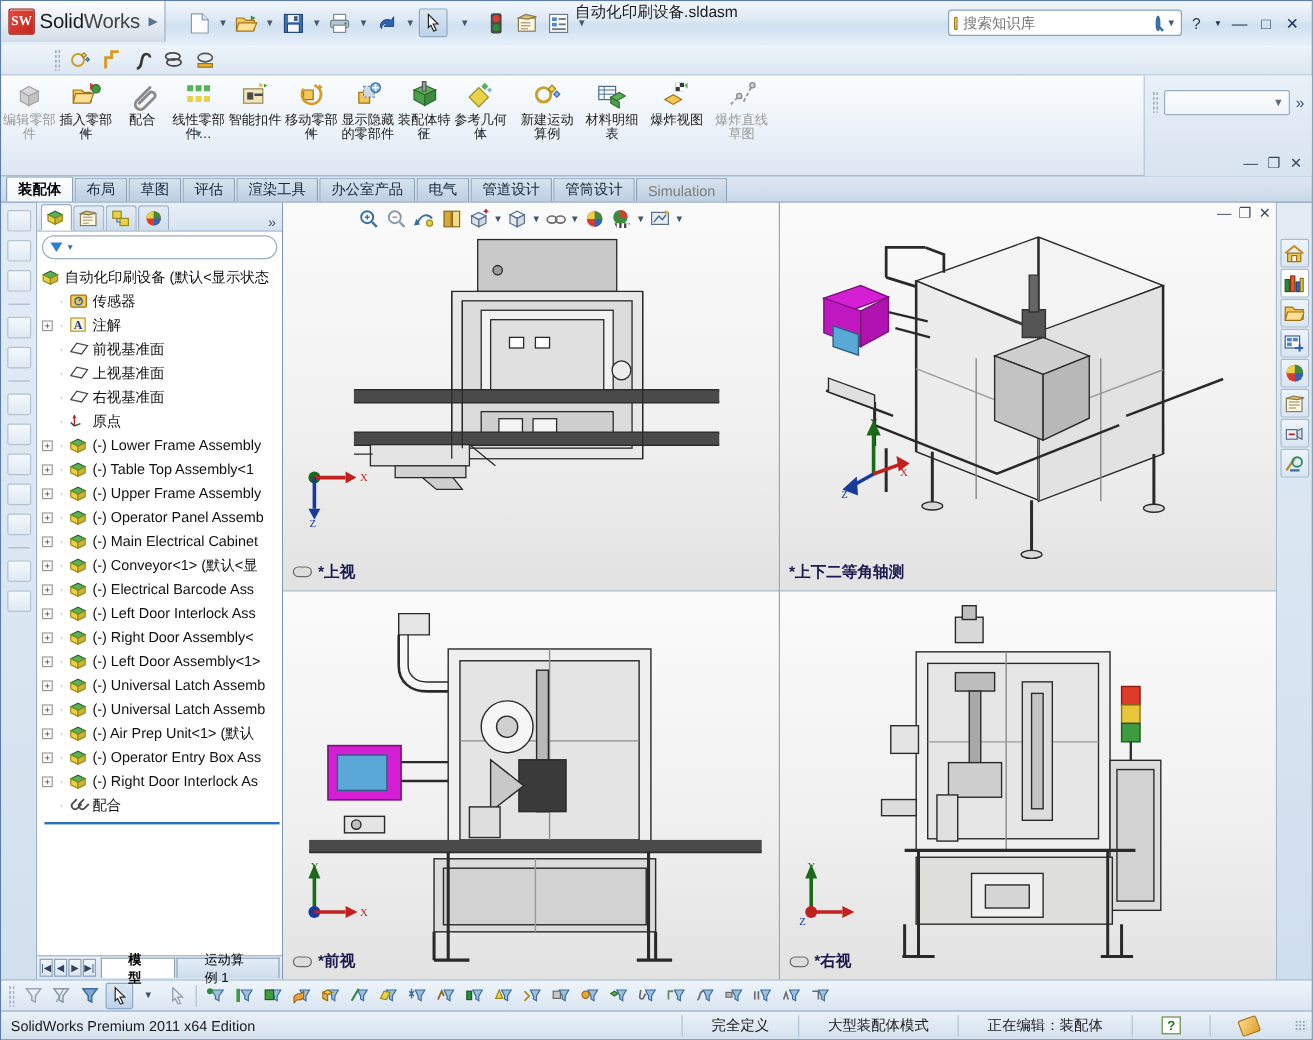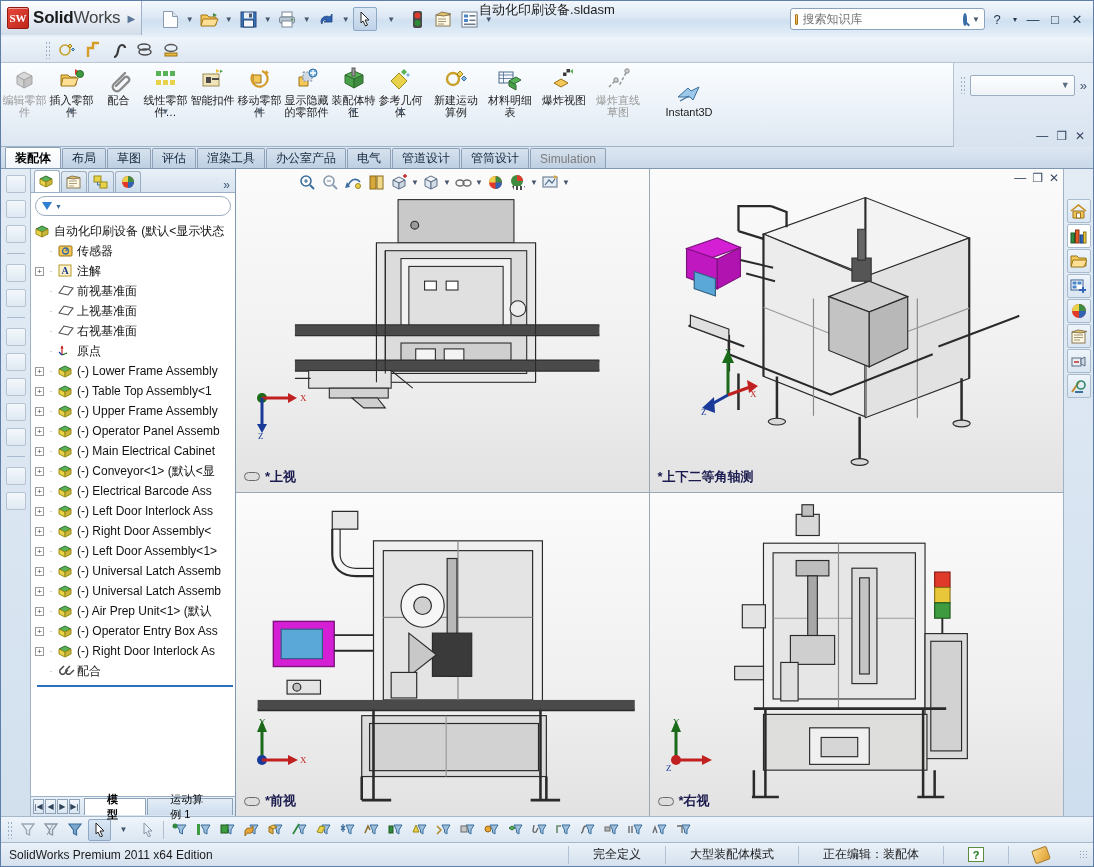--- a/index.html
+++ b/index.html
@@ -35,21 +35,21 @@
     width: 22px; height: 22px;
     background: linear-gradient(135deg,#e8493c 0%,#c0261b 100%);
     border: 1px solid #8e1a12;
     border-radius: 2px;
     color: #fff; font-weight: bold; font-size: 11px;
     display: flex; align-items: center; justify-content: center;
     font-family: "Liberation Serif", serif;
     box-shadow: inset 0 1px 0 rgba(255,255,255,.5);
   }
   .sw-name { font-size: 17px; color: #333; letter-spacing: -0.2px;}
-  .sw-name b { font-weight: bold; color:#1a1a1a;}
+  .sw-name b { font-weight: normal; color:#1a1a1a;}
   .sw-name span { font-weight: normal; color:#444;}
   .sw-arrow {
     color:#5a7596; font-size:10px; margin-left:3px;
   }
   .tb-tools {
     display:flex; align-items:center; gap:2px;
     padding-left: 16px;
   }
   .tb-btn {
     width:24px; height:24px; display:flex; align-items:center; justify-content:center;
@@ -586,29 +586,20 @@
               <path d="M4 20l7-7 4 4 7-13" fill="none" stroke="#9a9a9a" stroke-width="1.6" stroke-dasharray="3 2"></path>
               <circle cx="11" cy="13" r="2.2" fill="#d0d0d0" stroke="#8a8a8a"></circle>
               <circle cx="22" cy="4" r="2.2" fill="#d0d0d0" stroke="#8a8a8a"></circle>
             </svg>
         </span>
         <span class="lbl">爆炸直线草图</span>
       </div>
 
       <div class="ribbon-sep"></div>
 
-      <div class="cmd wide" style="width:78px;min-width:78px;justify-content:center;padding-top:22px">
-        <span class="ic" style="height:20px">
-          <svg width="28" height="20" viewBox="0 0 28 20">
-              <path d="M2 12l10-9 3 3 8-4-6 13-3-3z" fill="#9cc9ea" stroke="#3b6e9c"></path>
-              <path d="M4 16l9-5" stroke="#3b6e9c" stroke-width="1.4"></path>
-            </svg>
-        </span>
-        <span class="lbl">Instant3D</span>
-      </div>
     </div>
 
     <div class="ribbon-right">
       <div class="rr-top">
         <div class="grip" style="margin:0"></div>
         <div class="rr-combo">
           <span></span>
           <span style="margin-left:auto;font-size:9px;color:#5b6d82">▼</span>
         </div>
         <div class="rr-chev">»</div>

